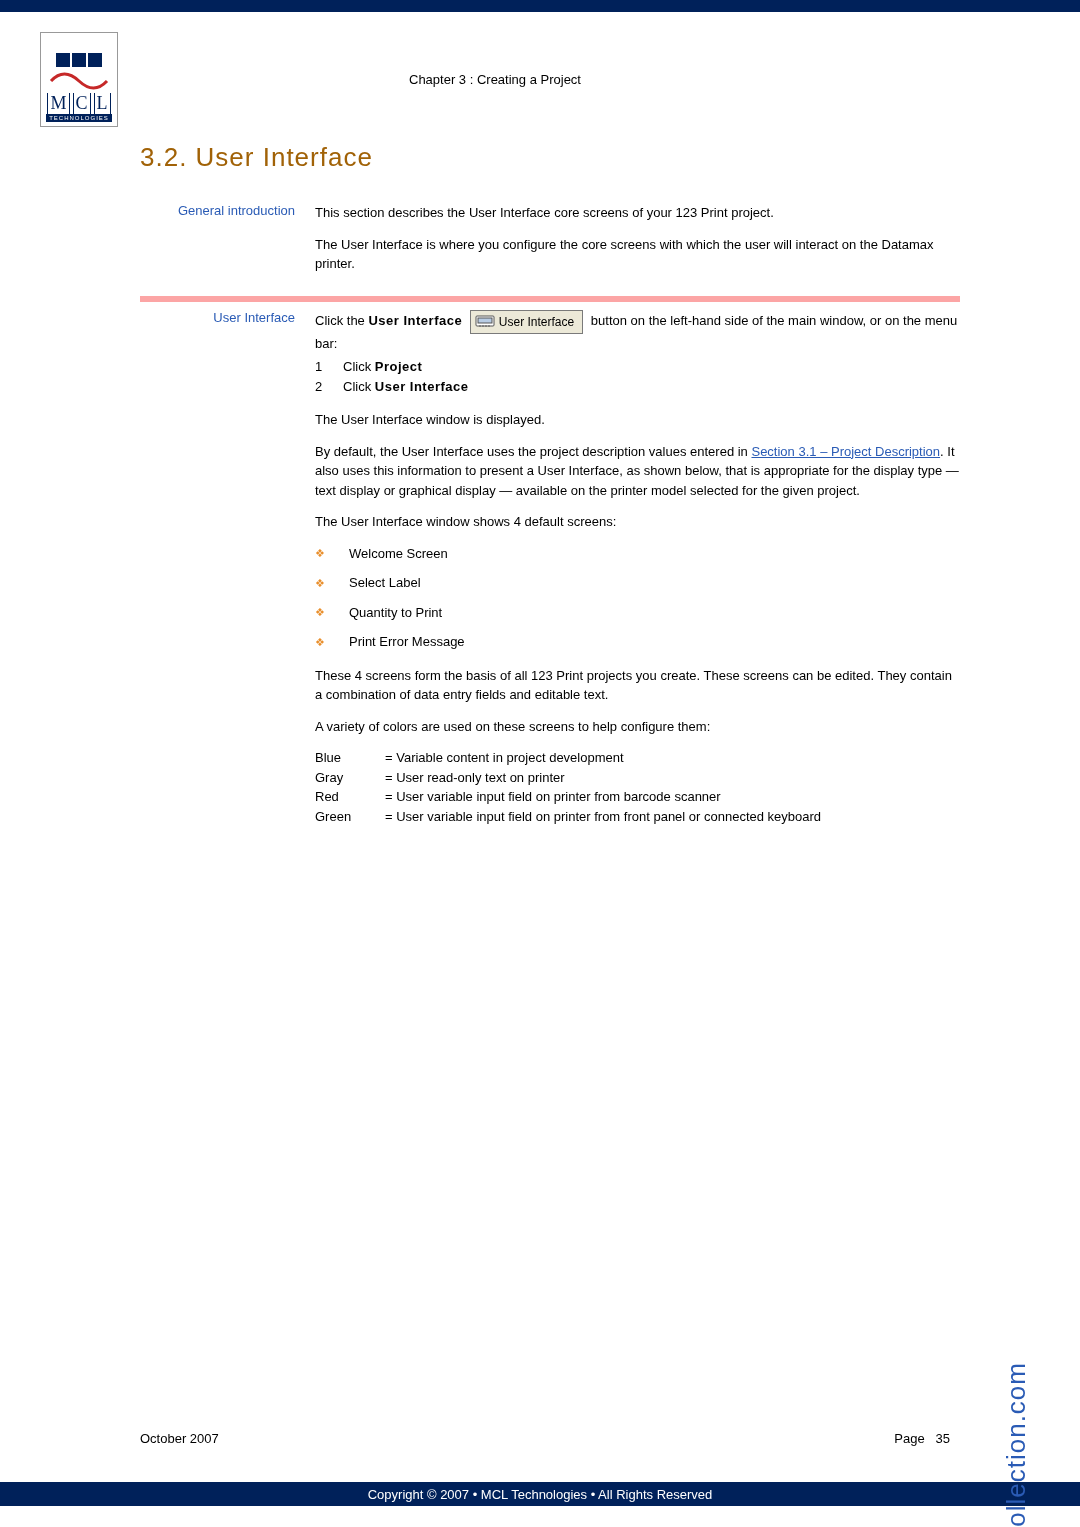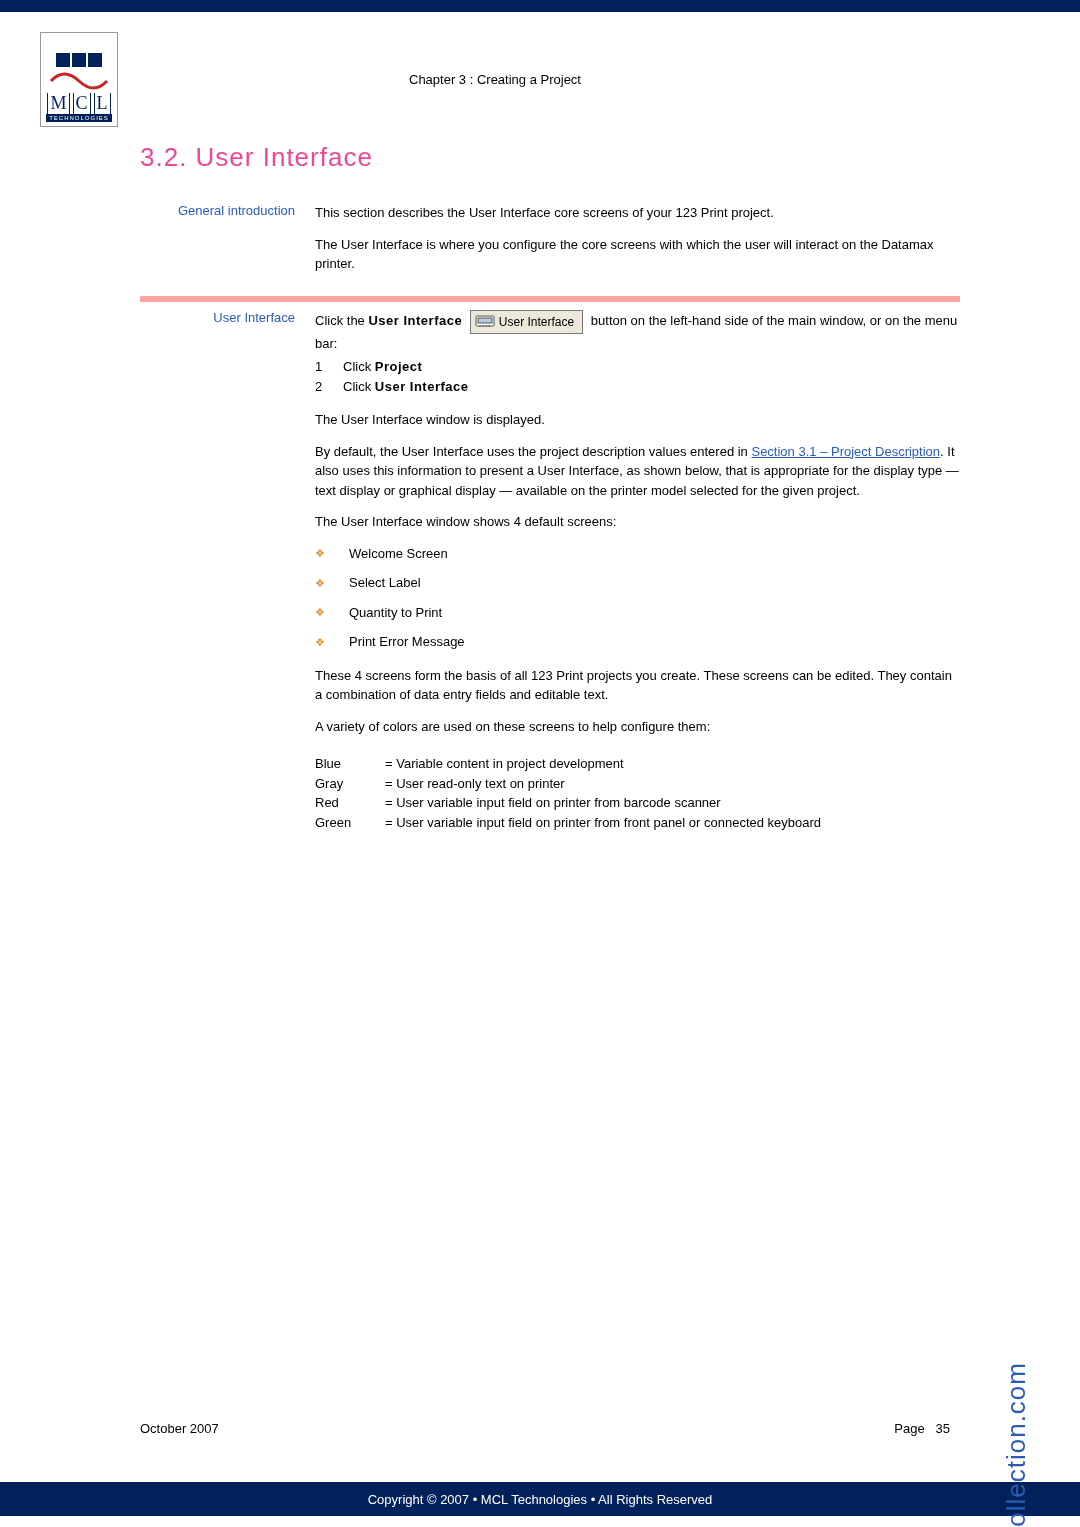--- a/index.html
+++ b/index.html
@@ -71,21 +71,21 @@
     padding-right: 10px;
     padding-top: 40px;
   }
   .content {
     margin-left: 100px;
     margin-top: 55px;
   }
   h1 {
     font-size: 26px;
     font-weight: normal;
-    color: #ec4899;
+    color: #a16207;
     letter-spacing: 1px;
     margin-bottom: 30px;
   }
   .section {
     display: flex;
     border-bottom: 6px solid #fca5a5;
     padding-bottom: 10px;
     margin-bottom: 8px;
   }
   .section:last-of-type { border-bottom: none; justify-content: space-between; }
@@ -125,29 +125,29 @@
   .bullets { margin: 8px 0 14px 0; }
   .bullets li { list-style: none; display: flex; align-items: center; margin-bottom: 10px; font-size: 13px; }
   .bullet-icon { color: #e98f2c; margin-right: 22px; font-size: 11px; display:inline-block; width:12px; }
   .colortable { margin-top: 2px; }
   .colortable div { display: flex; }
   .colortable .cname { width: 70px; }
   .colortable .meaning { flex: 1; }
   .bold { font-weight: bold; letter-spacing: 0.5px; }
   .footer-meta {
     position: absolute;
-    bottom: 46px;
+    bottom: 36px;
     left: 140px;
     right: 130px;
     display: flex;
     justify-content: space-between;
     font-size: 13px;
   }
   .bottom-bar {
-    height: 34px;
+    height: 24px;
     background: #00215a;
     color: #fff;
     display: flex;
     align-items: center;
     justify-content: center;
     font-size: 13px;
   }
   .side-url {
     position: absolute;
     right: 48px;
@@ -247,21 +247,21 @@
               <span>Quantity to Print</span>
             </li>
           <li>
               <span class="bullet-icon">❖</span>
               <span>Print Error Message</span>
             </li>
         </ul>
 
         <p>These 4 screens form the basis of all 123 Print projects you create. These screens can be edited. They contain a combination of data entry fields and editable text.</p>
 
-        <p style="margin-bottom:18px;">A variety of colors are used on these screens to help configure them:</p>
+        <p style="margin-bottom:12px;">A variety of colors are used on these screens to help configure them:</p>
         <div class="colortable">
           <div>
               <span class="cname">Blue</span>
               <span class="meaning">= Variable content in project development</span>
             </div>
           <div>
               <span class="cname">Gray</span>
               <span class="meaning">= User read-only text on printer</span>
             </div>
           <div>

